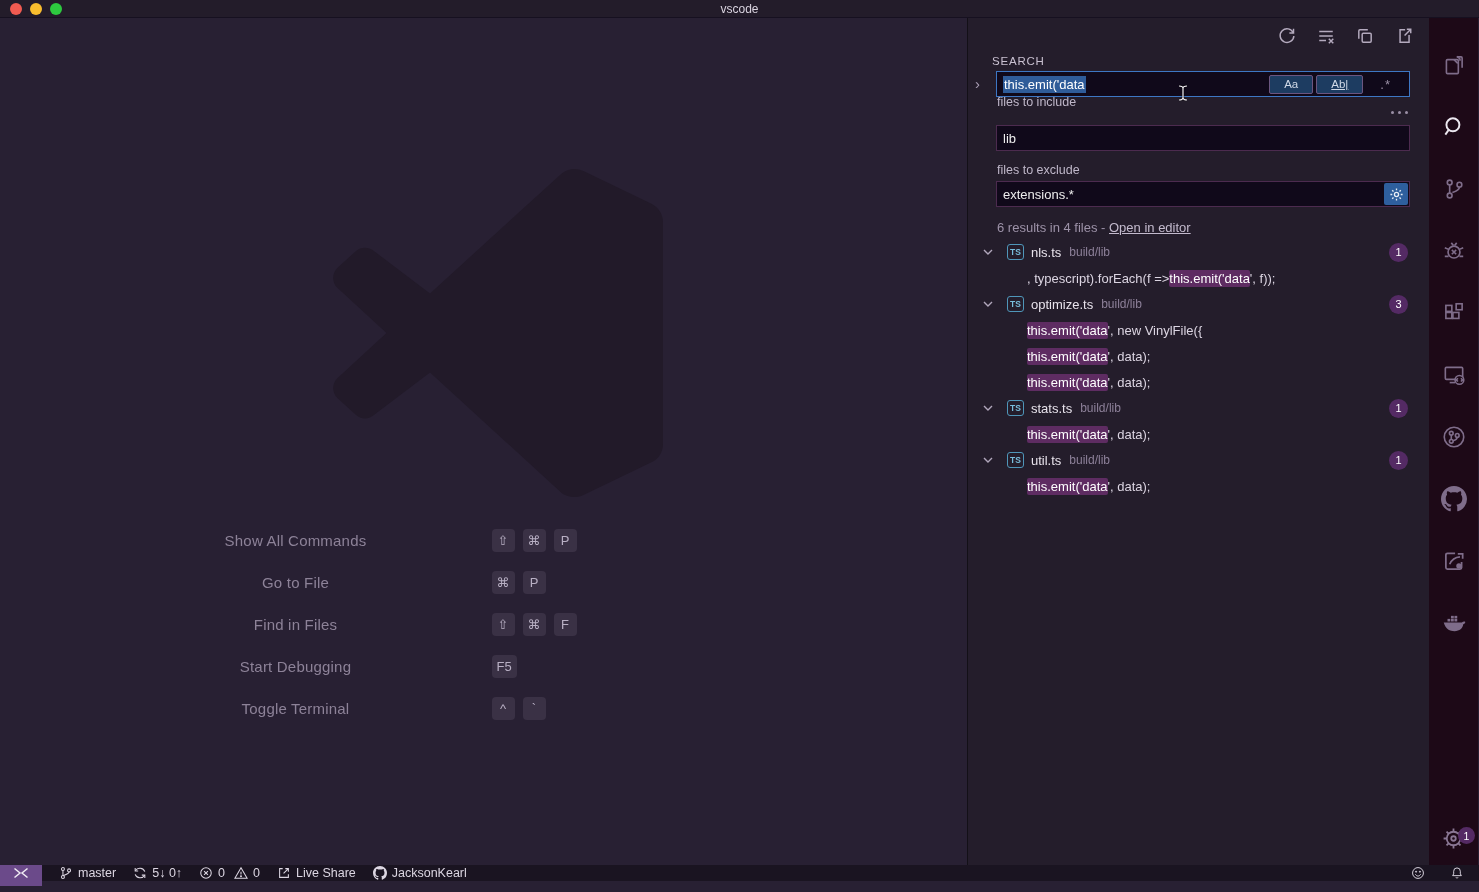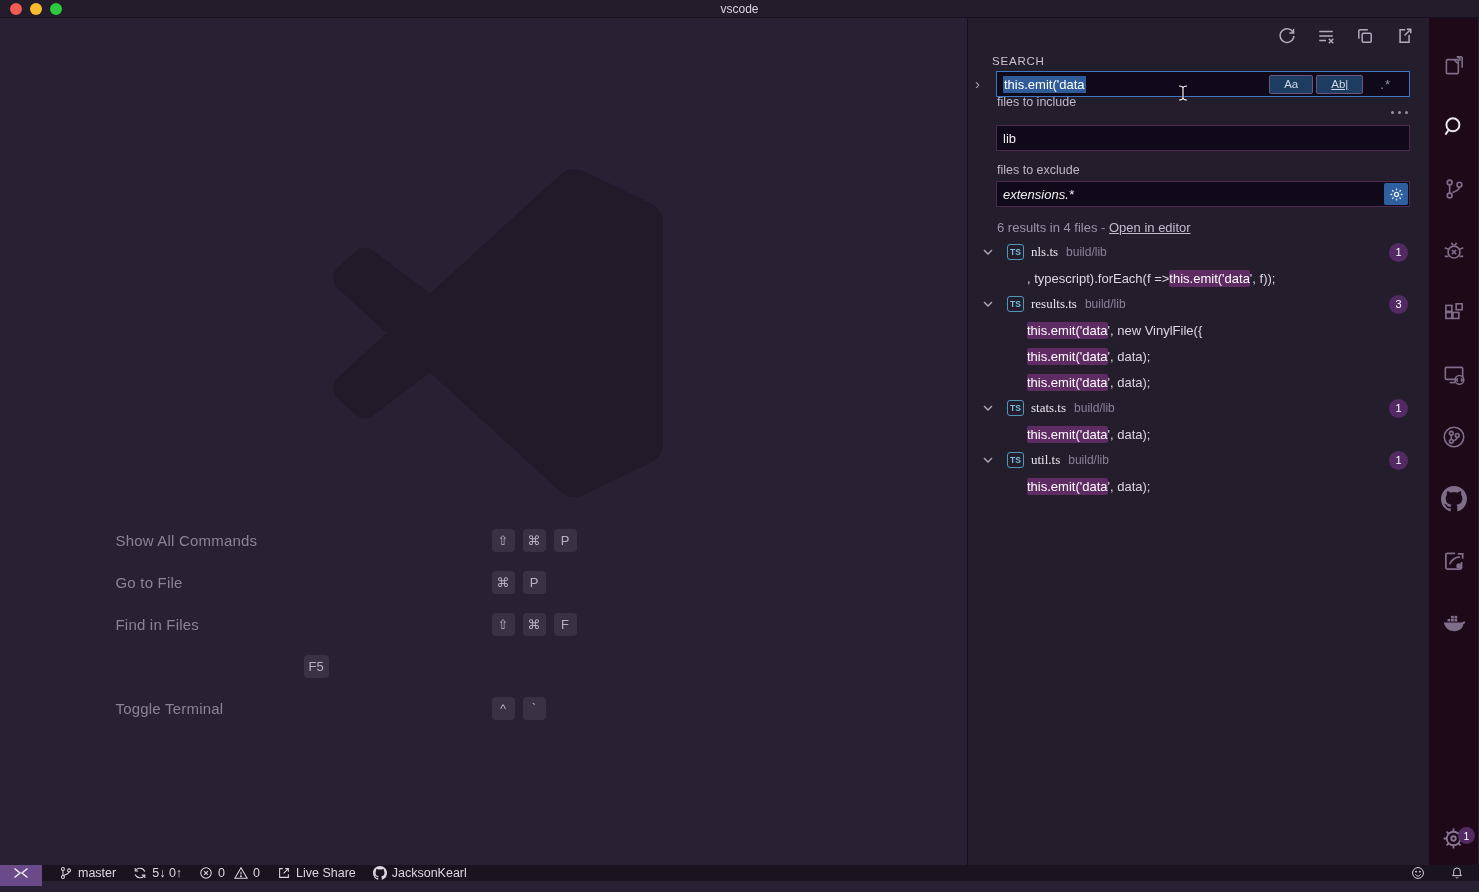--- a/index.html
+++ b/index.html
@@ -19,21 +19,21 @@
   .editor { width:968px; position:relative; background:#282033; border-right:1px solid #131017; overflow:hidden; }
   .sidebar { width:461px; position:relative; background:#241d2b; color:#d9d3df; }
   .activitybar { width:49px; background:#1d0917; position:relative; display:flex; flex-direction:column; align-items:center; padding-top:16px; }
 
   
   .logo { position:absolute; left:330px; top:150px; opacity:1; }
 
   
   .shortcuts { position:absolute; left:0; top:509px; width:100%; display:flex; flex-direction:column; gap:15px; align-items:center; }
   .sc-row { display:flex; align-items:center; height:27px; }
-  .sc-label { width:360px; text-align:left; margin-right:16px; font-size:15px; color:#8d8298; letter-spacing:.2px; }
+  .sc-label { width:360px; text-align:center; margin-right:16px; font-size:15px; color:#8d8298; letter-spacing:.2px; }
   .sc-keys { width:360px; display:flex; gap:8px; }
   .kbd { min-width:23px; height:23px; padding:0 5px; border-radius:4px; background:#3a3145;
     color:#b9b0c4; font-size:13px; display:flex; align-items:center; justify-content:center; }
 
   
   .panel-title { position:absolute; left:24px; top:13px; font-size:11.5px; letter-spacing:.8px; color:#c9c1d1;margin-top:24px; }
   .panel-toolbar { position:absolute; right:16px; top:9px; display:flex; gap:21px; }
   .tb-icon { width:18px; height:18px; color:#b4aabe; cursor:pointer; }
   .tb-icon svg { width:18px; height:18px; display:block; }
 
@@ -49,35 +49,35 @@
   .opt .ul { text-decoration:underline; }
 
   .more-dots { position:absolute; right:20px; top:92px; width:18px; height:5px; cursor:pointer; }
   .more-dots i { position:absolute; top:1px; width:3px; height:3px; border-radius:50%; background:#9a8fa5; }
   .more-dots i:nth-child(1){left:0;} .more-dots i:nth-child(2){left:7px;} .more-dots i:nth-child(3){left:14px;}
 
   .field-label { position:absolute; left:29px; font-size:12.5px; color:#bfb7c9; }
   .lbl-include { top:77px; } .lbl-exclude { top:145px; }
   .plain-input { position:absolute; left:28px; width:414px; height:26px; background:#10091a;
     border:1px solid #4c2b4f; color:#eee; font-size:13px; padding:0 6px; font-family:"Liberation Sans", sans-serif; }
-  .inp-include { top:107px; } .inp-exclude { top:163px; padding-right:26px;font-style:italic; }
+  .inp-include { top:107px; } .inp-exclude { top:163px; padding-right:26px; }
   .exclude-gear { position:absolute; top:165px; right:21px; width:24px; height:22px; background:#2e5f9e;
     border-radius:2px; display:flex; align-items:center; justify-content:center; color:#e8eef6; cursor:pointer; }
   .exclude-gear svg { width:15px; height:15px; }
 
   .summary { position:absolute; left:29px; top:202px; font-size:13px; color:#9d92a8; }
   .summary a { color:#c3bacd; text-decoration:underline; cursor:pointer; }
 
   .tree { position:absolute; left:0; top:221px; width:100%; }
   .trow { height:26px; display:flex; align-items:center; font-size:13px; white-space:nowrap; cursor:pointer; }
   .trow .twisty { width:16px; margin-left:14px; color:#b1a7bc; display:flex; align-items:center; }
   .twisty svg { width:12px; height:12px; }
   .ts-badge { width:17px; height:16px; border:1px solid #4f96b9; border-radius:3px; color:#79bedd;
     font-size:8.5px; font-weight:bold; display:flex; align-items:center; justify-content:center; margin:0 7px 0 9px; }
-  .fname { color:#e8e3ec;font-family:Liberation Serif, serif; }
+  .fname { color:#e8e3ec; }
   .fpath { color:#8d8099; font-size:12px; margin-left:8px; }
   .badge { margin-left:auto; margin-right:21px; min-width:19px; height:19px; border-radius:10px;
     background:#542a64; color:#fff; font-size:11px; display:flex; align-items:center; justify-content:center; padding:0 5px; }
   .mline { padding-left:59px; color:#dcd5e2; overflow:hidden; }
   .hl { background:#5e2c62; border-radius:2px; padding:1px 0; color:#fff; }
 
   
   .act-item { height:62px; width:100%; display:flex; align-items:center; justify-content:center; color:#7f6d8a; cursor:pointer; }
   .act-item svg { width:26px; height:26px; }
   .act-item.active { color:#ece8f0; }
@@ -134,20 +134,21 @@
       </div>
       <div class="sc-row">
         <div class="sc-label">Find in Files</div>
         <div class="sc-keys">
           <span class="kbd">⇧</span>
           <span class="kbd">⌘</span>
           <span class="kbd">F</span>
         </div>
       </div>
       <div class="sc-row">
+        <div class="sc-label">Start Debugging</div>
         <div class="sc-keys">
           <span class="kbd">F5</span>
         </div>
       </div>
       <div class="sc-row">
         <div class="sc-label">Toggle Terminal</div>
         <div class="sc-keys">
           <span class="kbd">^</span>
           <span class="kbd">`</span>
         </div>
@@ -237,21 +238,21 @@
           <span>', f));</span>
       </div>
 
       <div class="trow">
         <span class="twisty">
             <svg viewBox="0 0 12 12" fill="none" stroke="currentColor" stroke-width="1.4">
               <polyline points="2,4 6,8 10,4"></polyline>
             </svg>
           </span>
         <span class="ts-badge">TS</span>
-        <span class="fname">results.ts</span>
+        <span class="fname">optimize.ts</span>
         <span class="fpath">build/lib</span>
         <span class="badge">3</span>
       </div>
       <div class="trow mline">
         <span class="hl">this.emit('data</span>
           <span>', new VinylFile({</span>
       </div>
       <div class="trow mline">
         <span class="hl">this.emit('data</span>
           <span>', data);</span>

